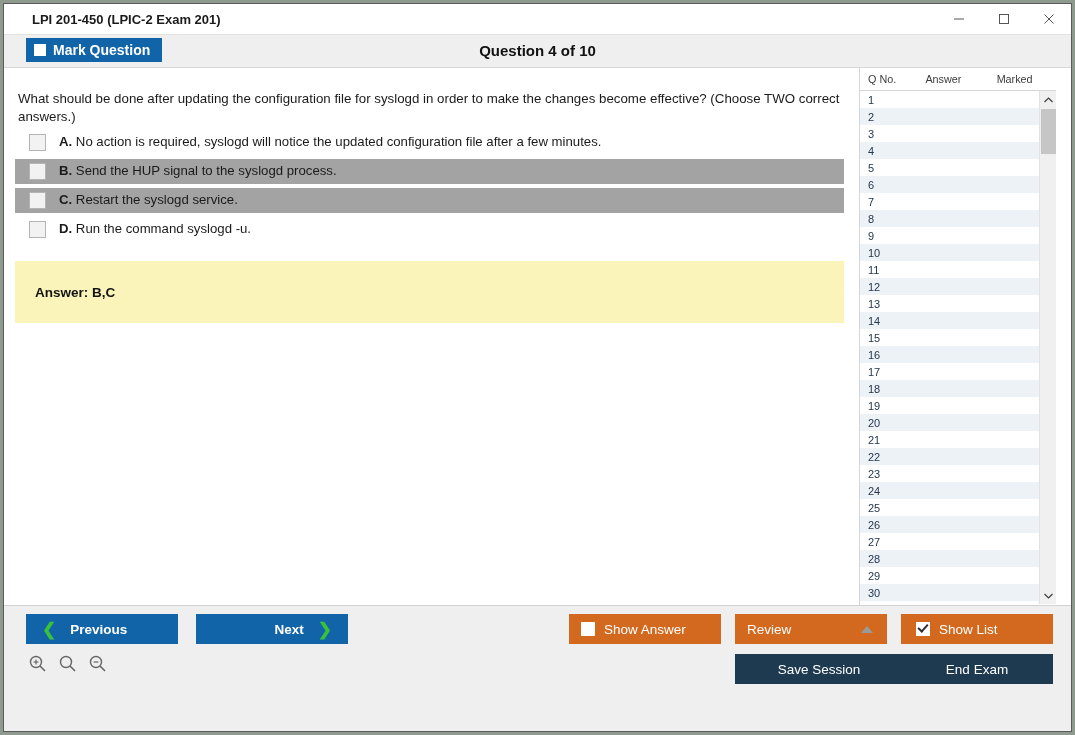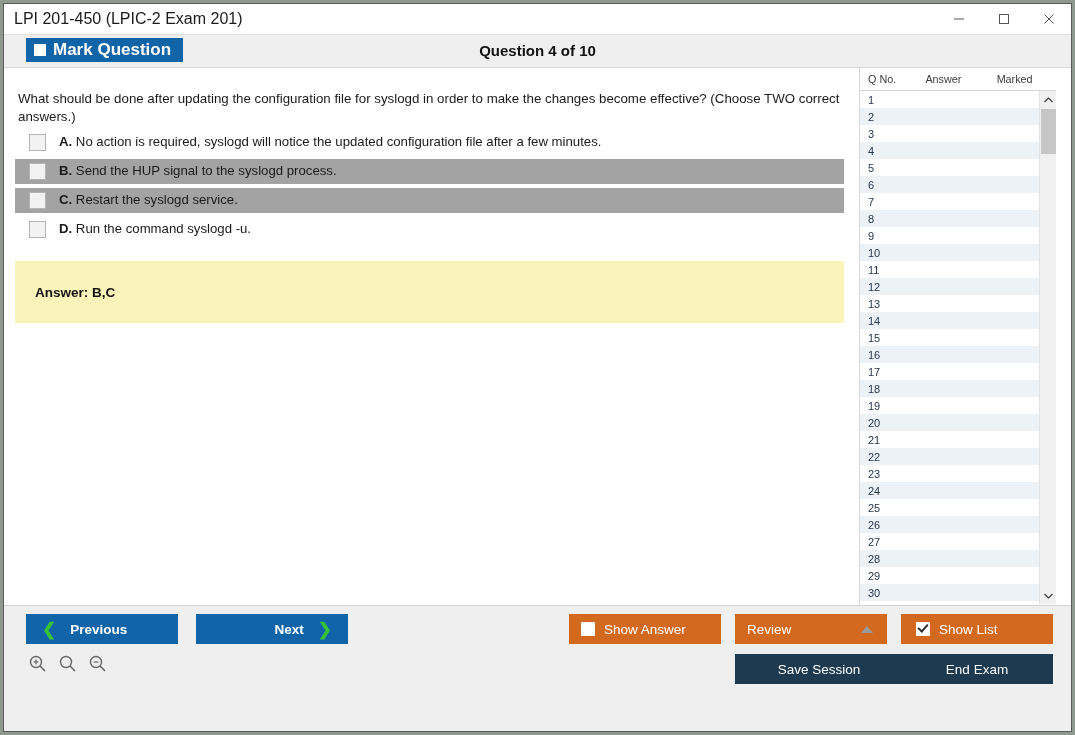--- a/index.html
+++ b/index.html
@@ -22,24 +22,25 @@
   
   .titlebar {
     position: relative;
     height: 30px;
     background: #ffffff;
     border-bottom: 1px solid #e2e2e2;
     display: flex;
     align-items: center;
   }
   .titlebar-text {
-    font-size: 16px;
+    font-size: 13px;
     color: #1b1b1b;
-    padding-left: 10px;
+    padding-left: 28px;
     white-space: nowrap;
+    font-weight: bold;
   }
   .win-controls {
     position: absolute;
     right: 0;
     top: 0;
     height: 30px;
     display: flex;
   }
   .win-btn {
     width: 45px;
@@ -58,21 +59,21 @@
     background: #efefef;
     border-bottom: 1px solid #d8d8d8;
   }
   .mark-question-btn {
     position: absolute;
     left: 22px;
     top: 3px;
     height: 24px;
     background: #1264a9;
     color: #ffffff;
-    font-size: 17px;
+    font-size: 14px;
     font-weight: bold;
     display: flex;
     align-items: center;
     padding: 0 12px 0 8px;
     box-sizing: border-box;
   }
   .mark-box {
     width: 12px;
     height: 12px;
     background: #ffffff;

